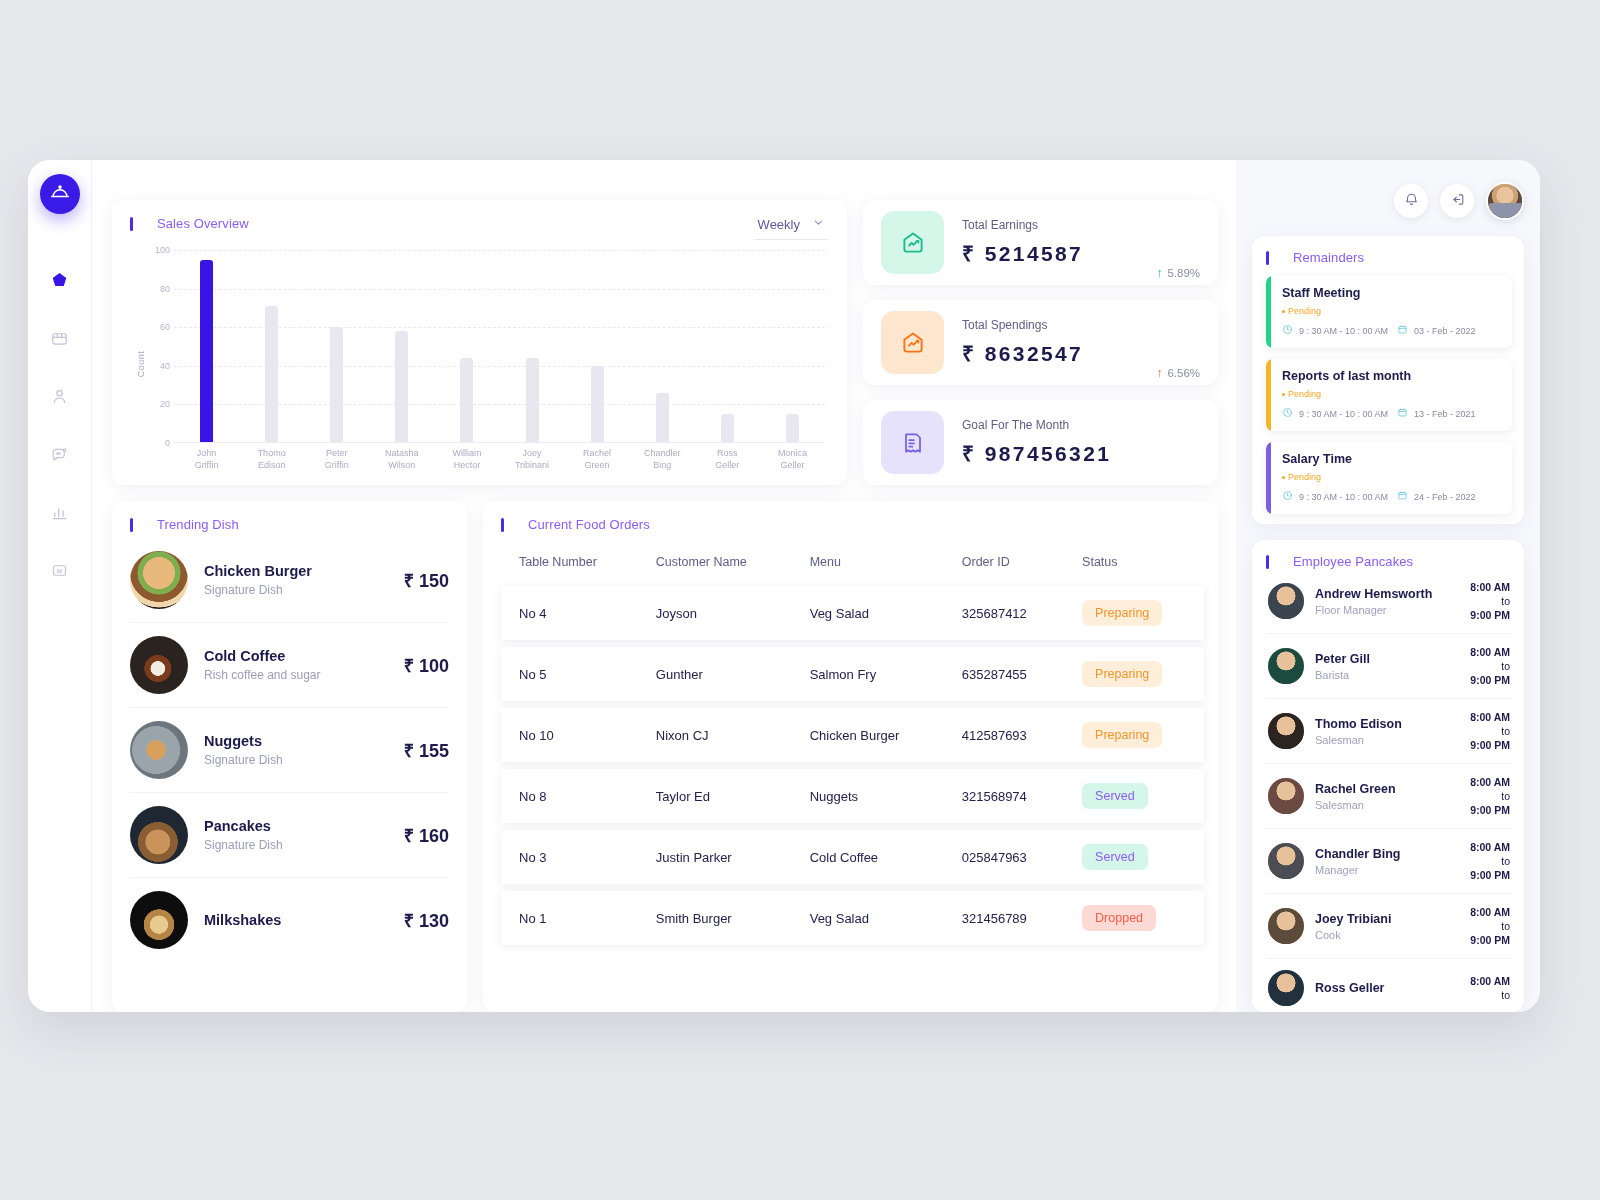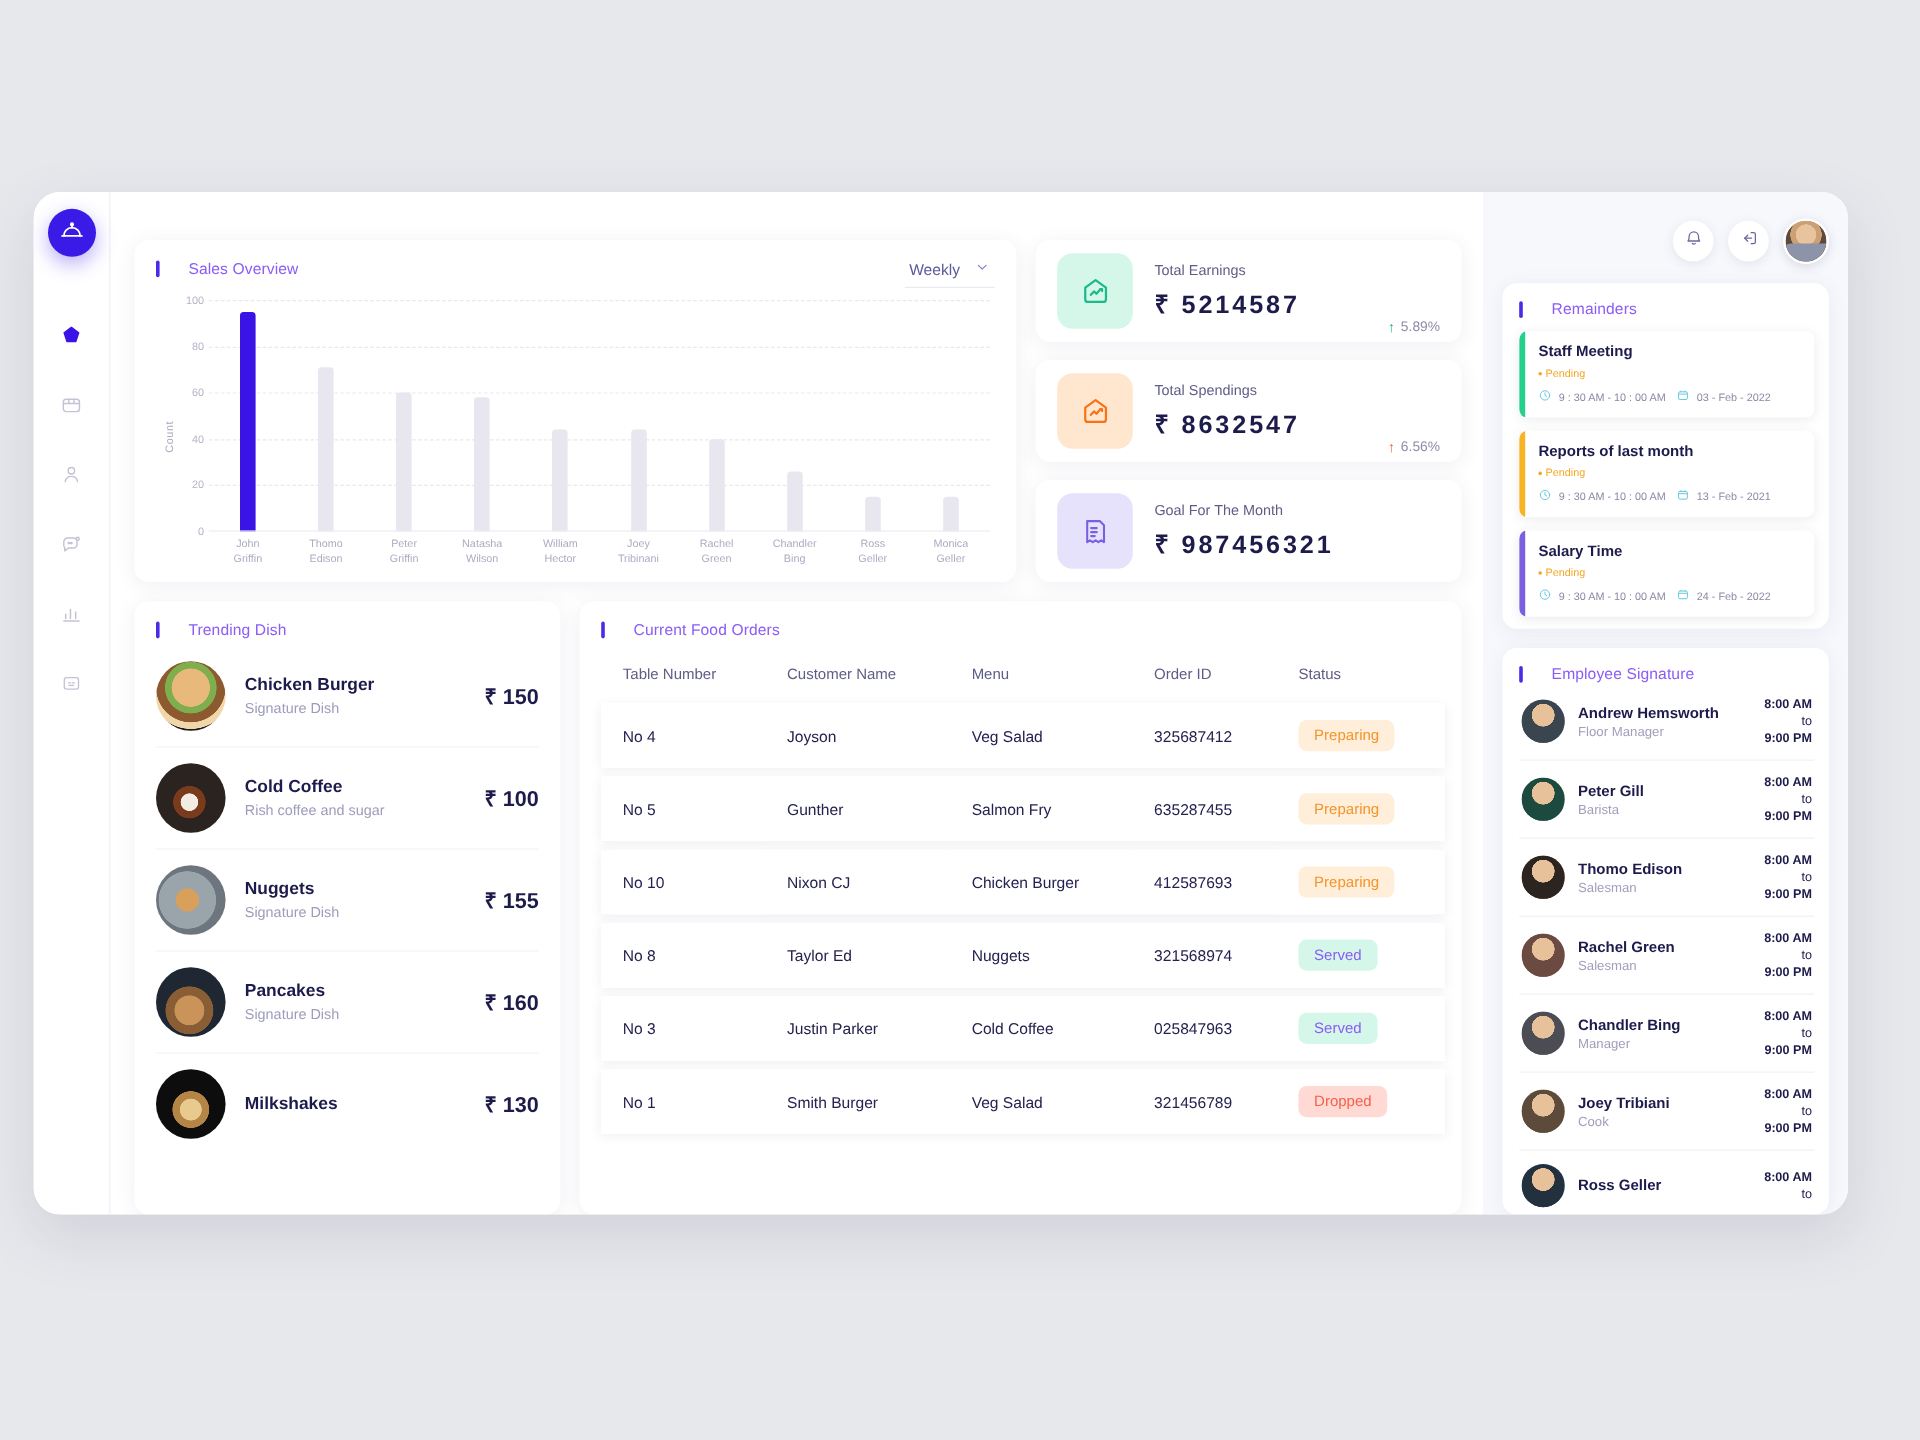--- a/index.html
+++ b/index.html
@@ -685,21 +685,21 @@
                   <rect x="4" y="5.5" width="16" height="14" rx="2.4"></rect>
                   <path d="M4 9.6h16M8.4 3.4v3M15.6 3.4v3"></path>
                 </svg></span>
               <span>24 - Feb - 2022</span>
             </div>
           </div>
         </div>
     </div>
 
     <div class="panel panel-scroll">
-      <div class="card-title">Employee Signature</div>
+      <div class="card-title">Employee Pancakes</div>
       <div id="employees">
           <div class="emp">
             <div class="emp-av" style="background:#8796a8">
               <div style="position:absolute;inset:0;background:radial-gradient(circle at 50% 36%, #e6c19a 0 32%, #3b4550 33% 100%)"></div>
               <div style="position:absolute;left:-2px;bottom:-4px;width:40px;height:16px;border-radius:8px;background:#3b4550"></div>
             </div>
             <div class="emp-info">
               <div class="emp-name">Andrew Hemsworth</div>
               <div class="emp-role">Floor Manager</div>
             </div>

